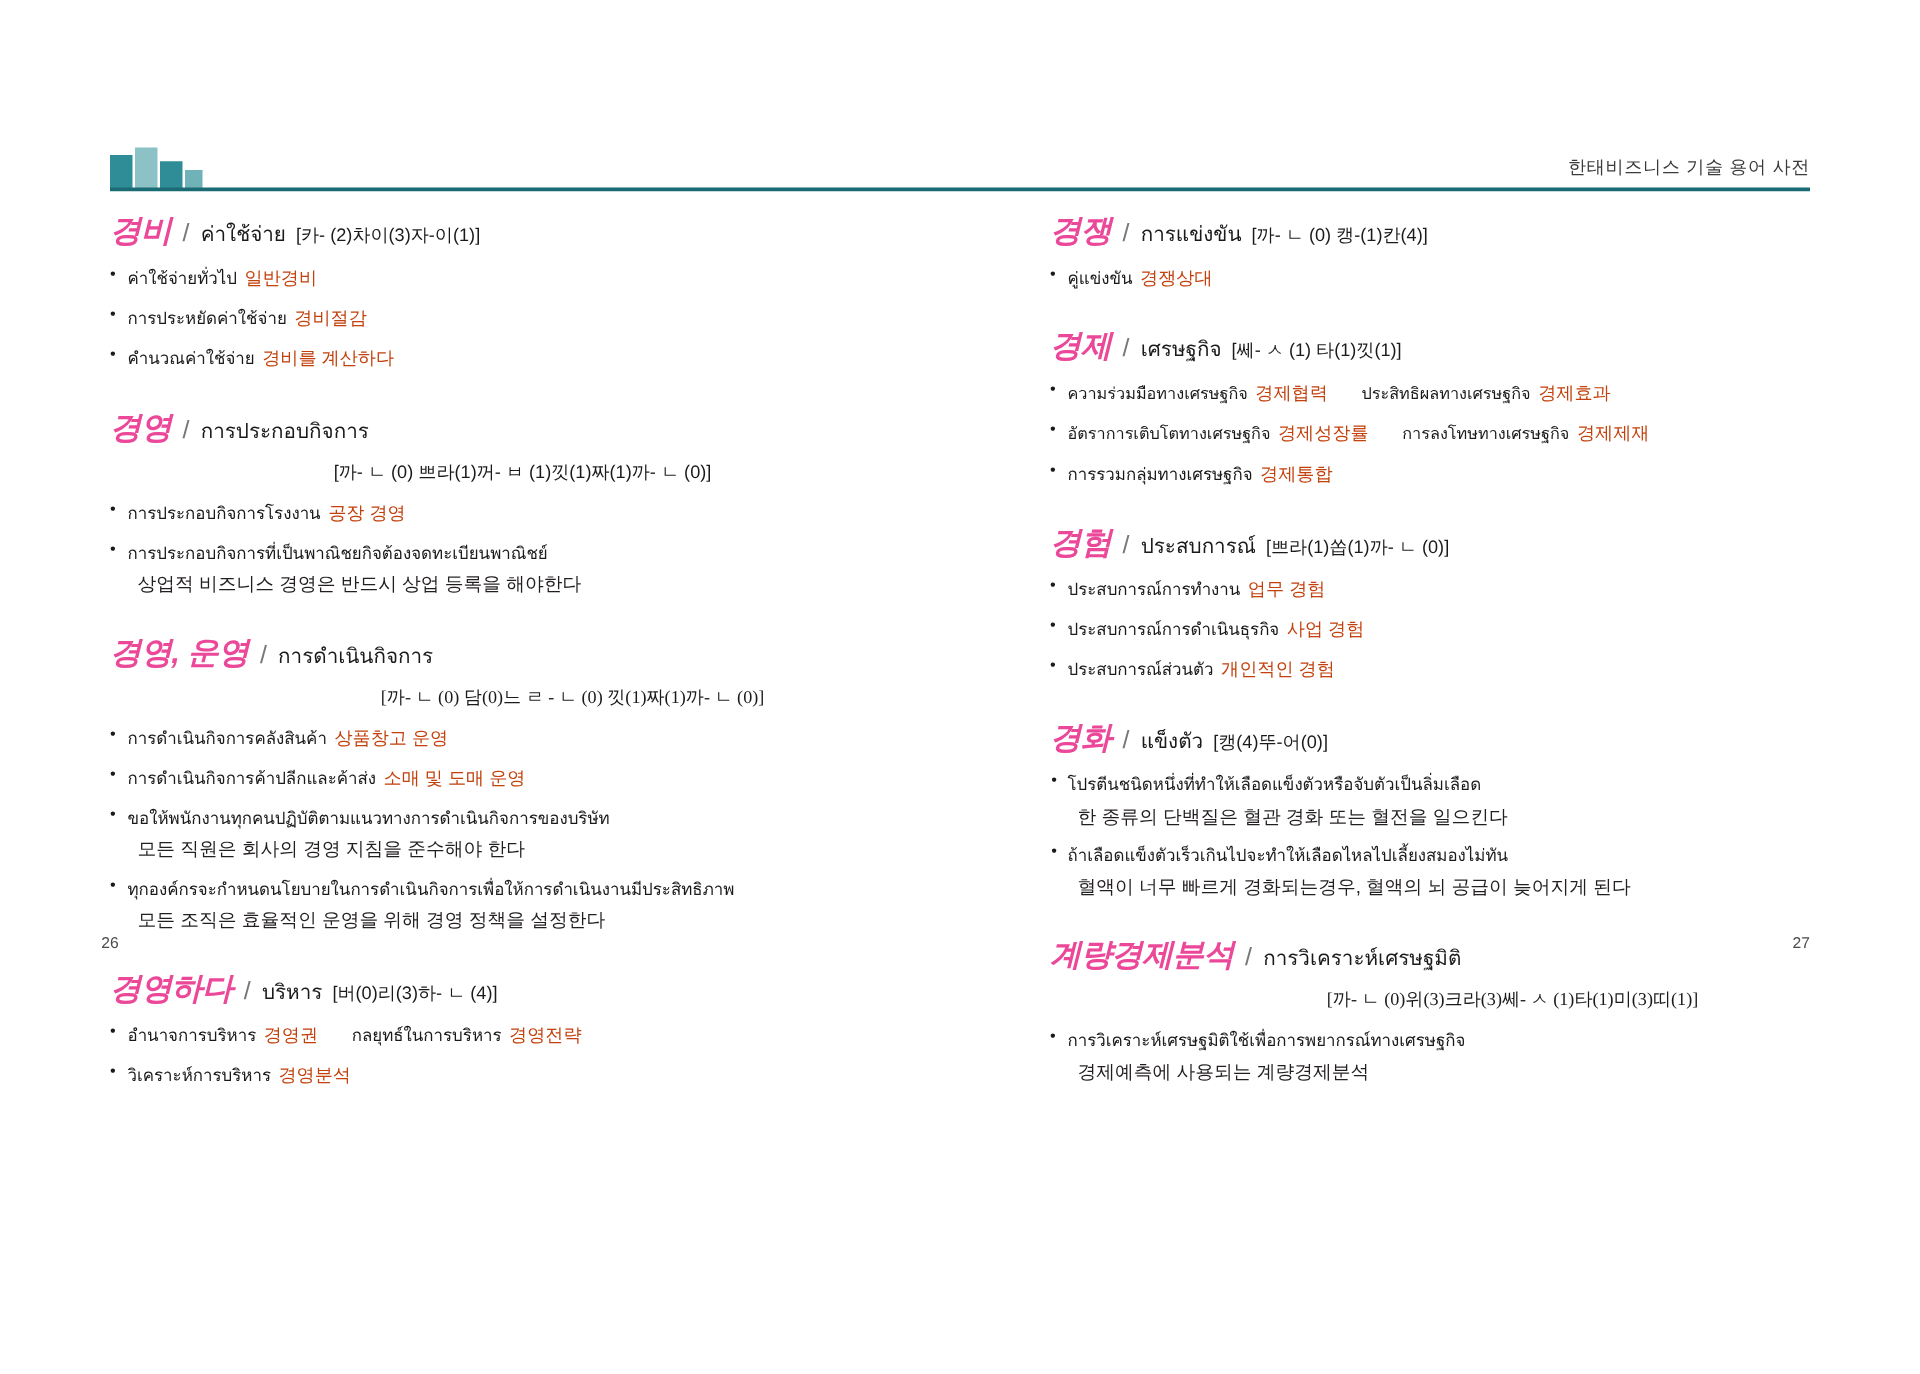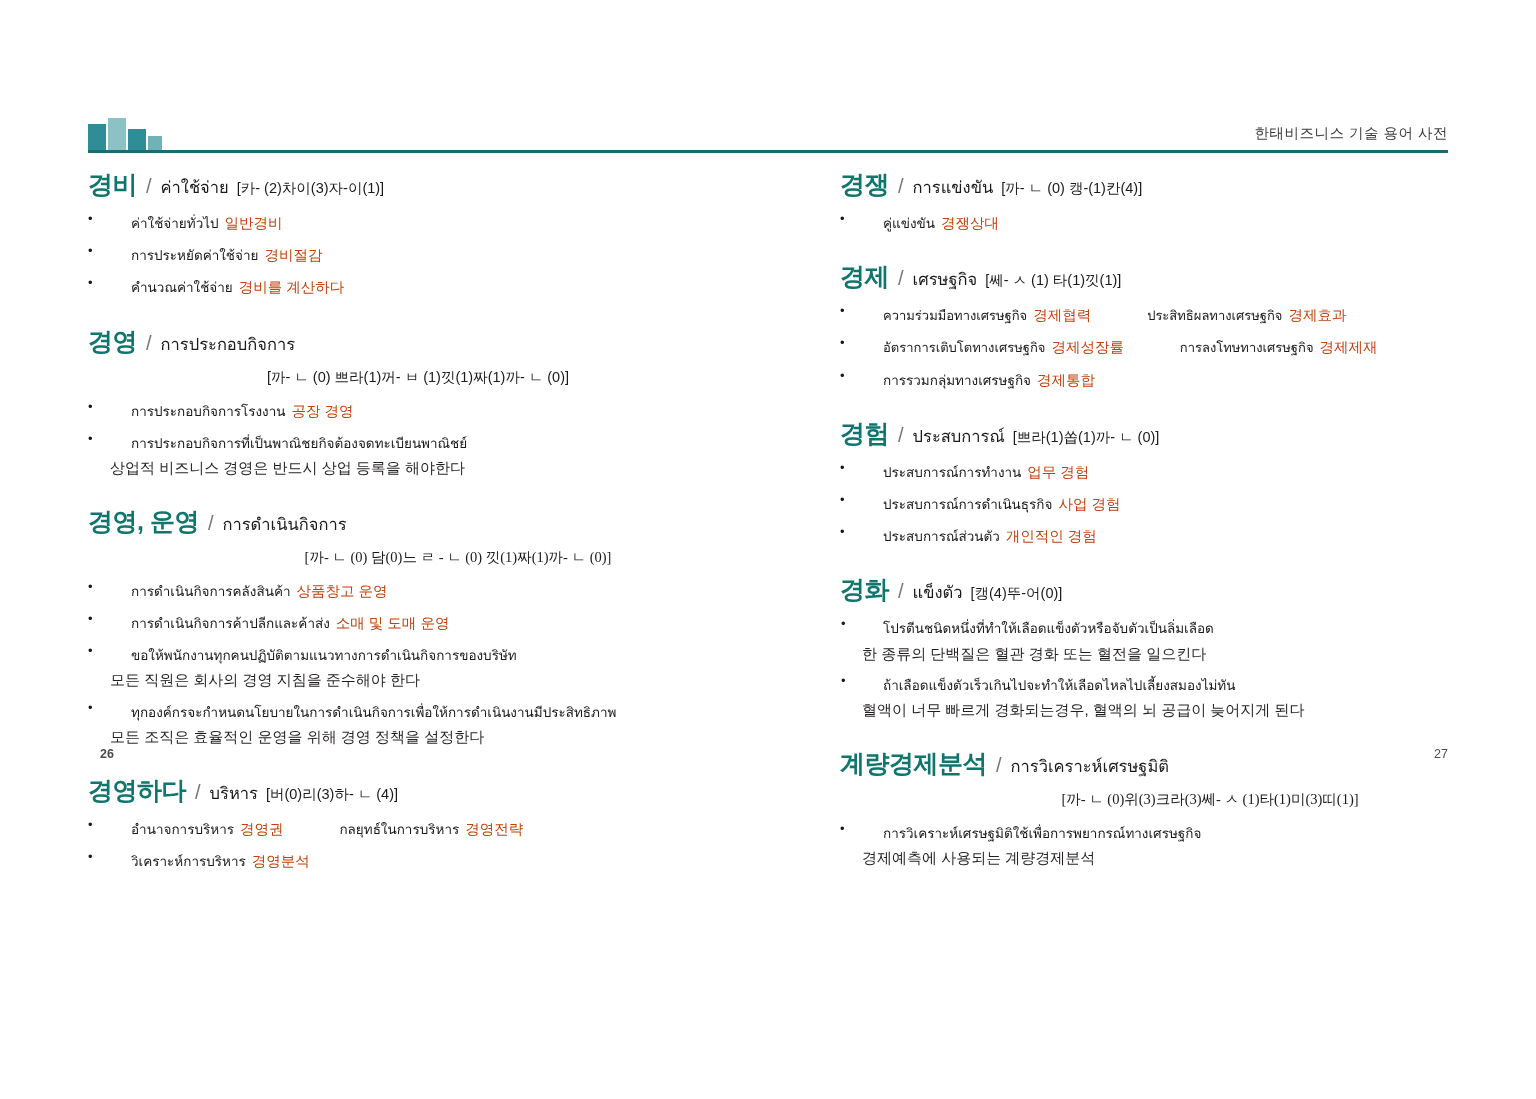--- a/index.html
+++ b/index.html
@@ -80,22 +80,23 @@
   .headword-line {
     display: flex;
     align-items: baseline;
     flex-wrap: wrap;
     margin-bottom: 10px;
   }
   .hw-ko {
     font-family: "Liberation Sans", sans-serif;
     font-size: 25px;
     font-weight: bold;
-    color: #0f766e;
+    color: #ec4899;
     letter-spacing: -0.5px;
+    font-style: italic;
   }
   .hw-slash {
     font-size: 20px;
     color: #777;
     margin: 0 9px;
     font-weight: normal;
   }
   .hw-th {
     font-family: "DejaVu Sans", sans-serif;
     font-size: 16.5px;
@@ -134,21 +135,20 @@
     left: 0;
     top: -1px;
     font-size: 13px;
     color: #1a1a1a;
   }
   ul.items li.wide:before { left: 1px; }
   .th {
     font-family: "DejaVu Sans", sans-serif;
     font-size: 13.5px;
     color: #1a1a1a;
-    margin-left: 29px;
   }
   .ko {
     font-size: 14.5px;
     color: #c2410c;
     margin-left: 6px;
   }
   .line2 {
     display: block;
     margin-left: 8px;
     margin-top: 3px;
@@ -160,21 +160,21 @@
   
   li.two-col .th { font-size: 13px; }
 
   
   .pg {
     position: absolute;
     bottom: 84px;
     font-size: 12.5px;
     color: #4a4a4a;
   }
-  .pg-left  { left: 100px; font-weight: bold; }
+  .pg-left  { left: 81px; }
   .pg-right { right: 88px; }
 </style>
 </head>
 <body>
 
 <div class="page">
 
   <div class="header">
     <div class="logo-mark">
       <div class="blk b1"></div>

